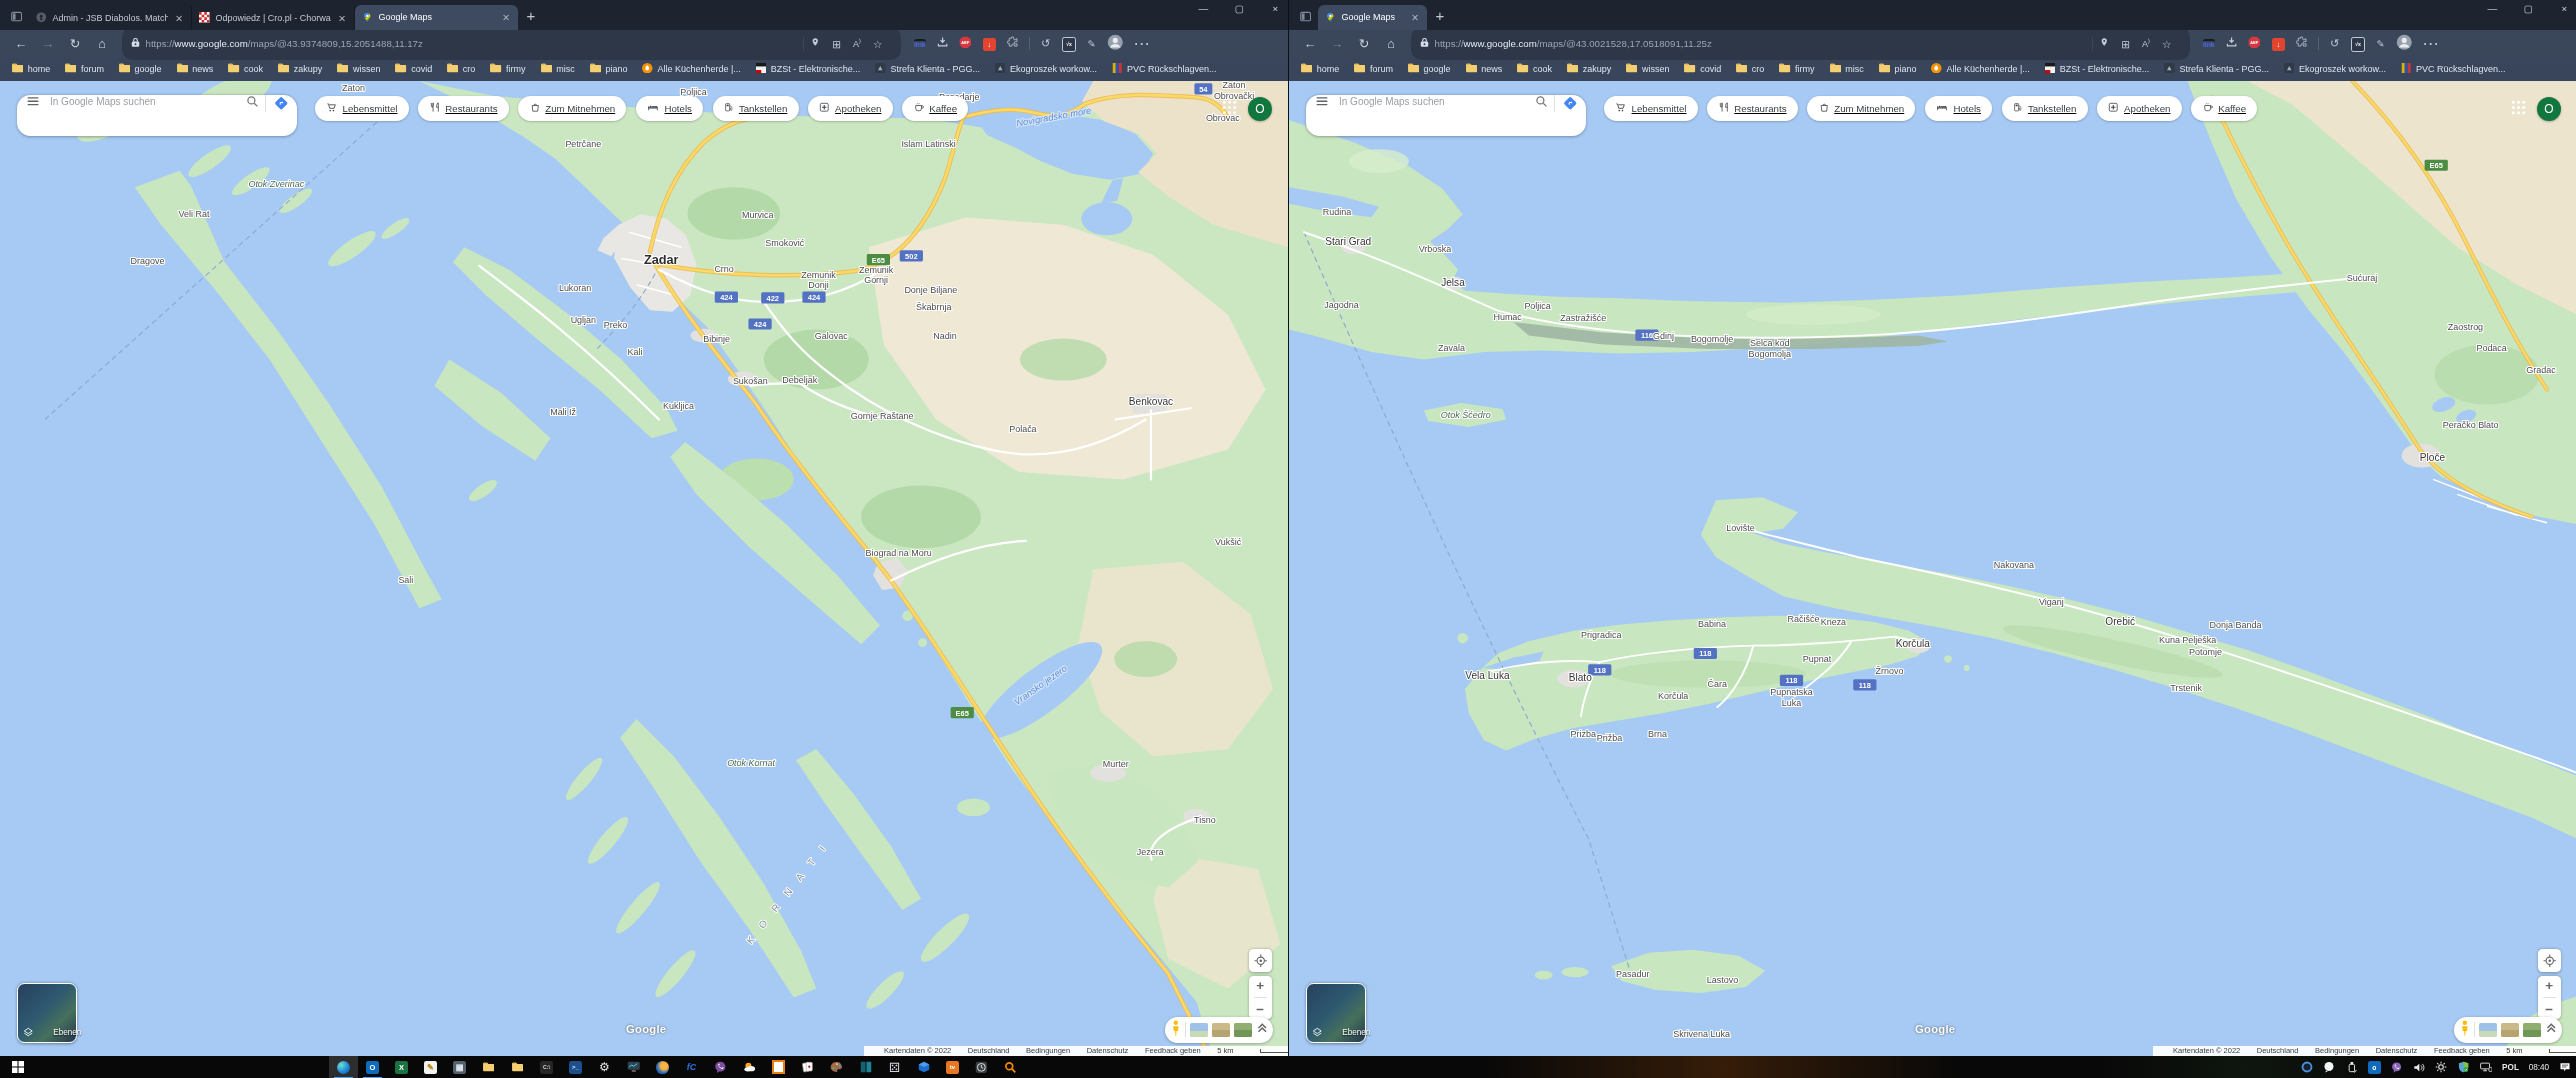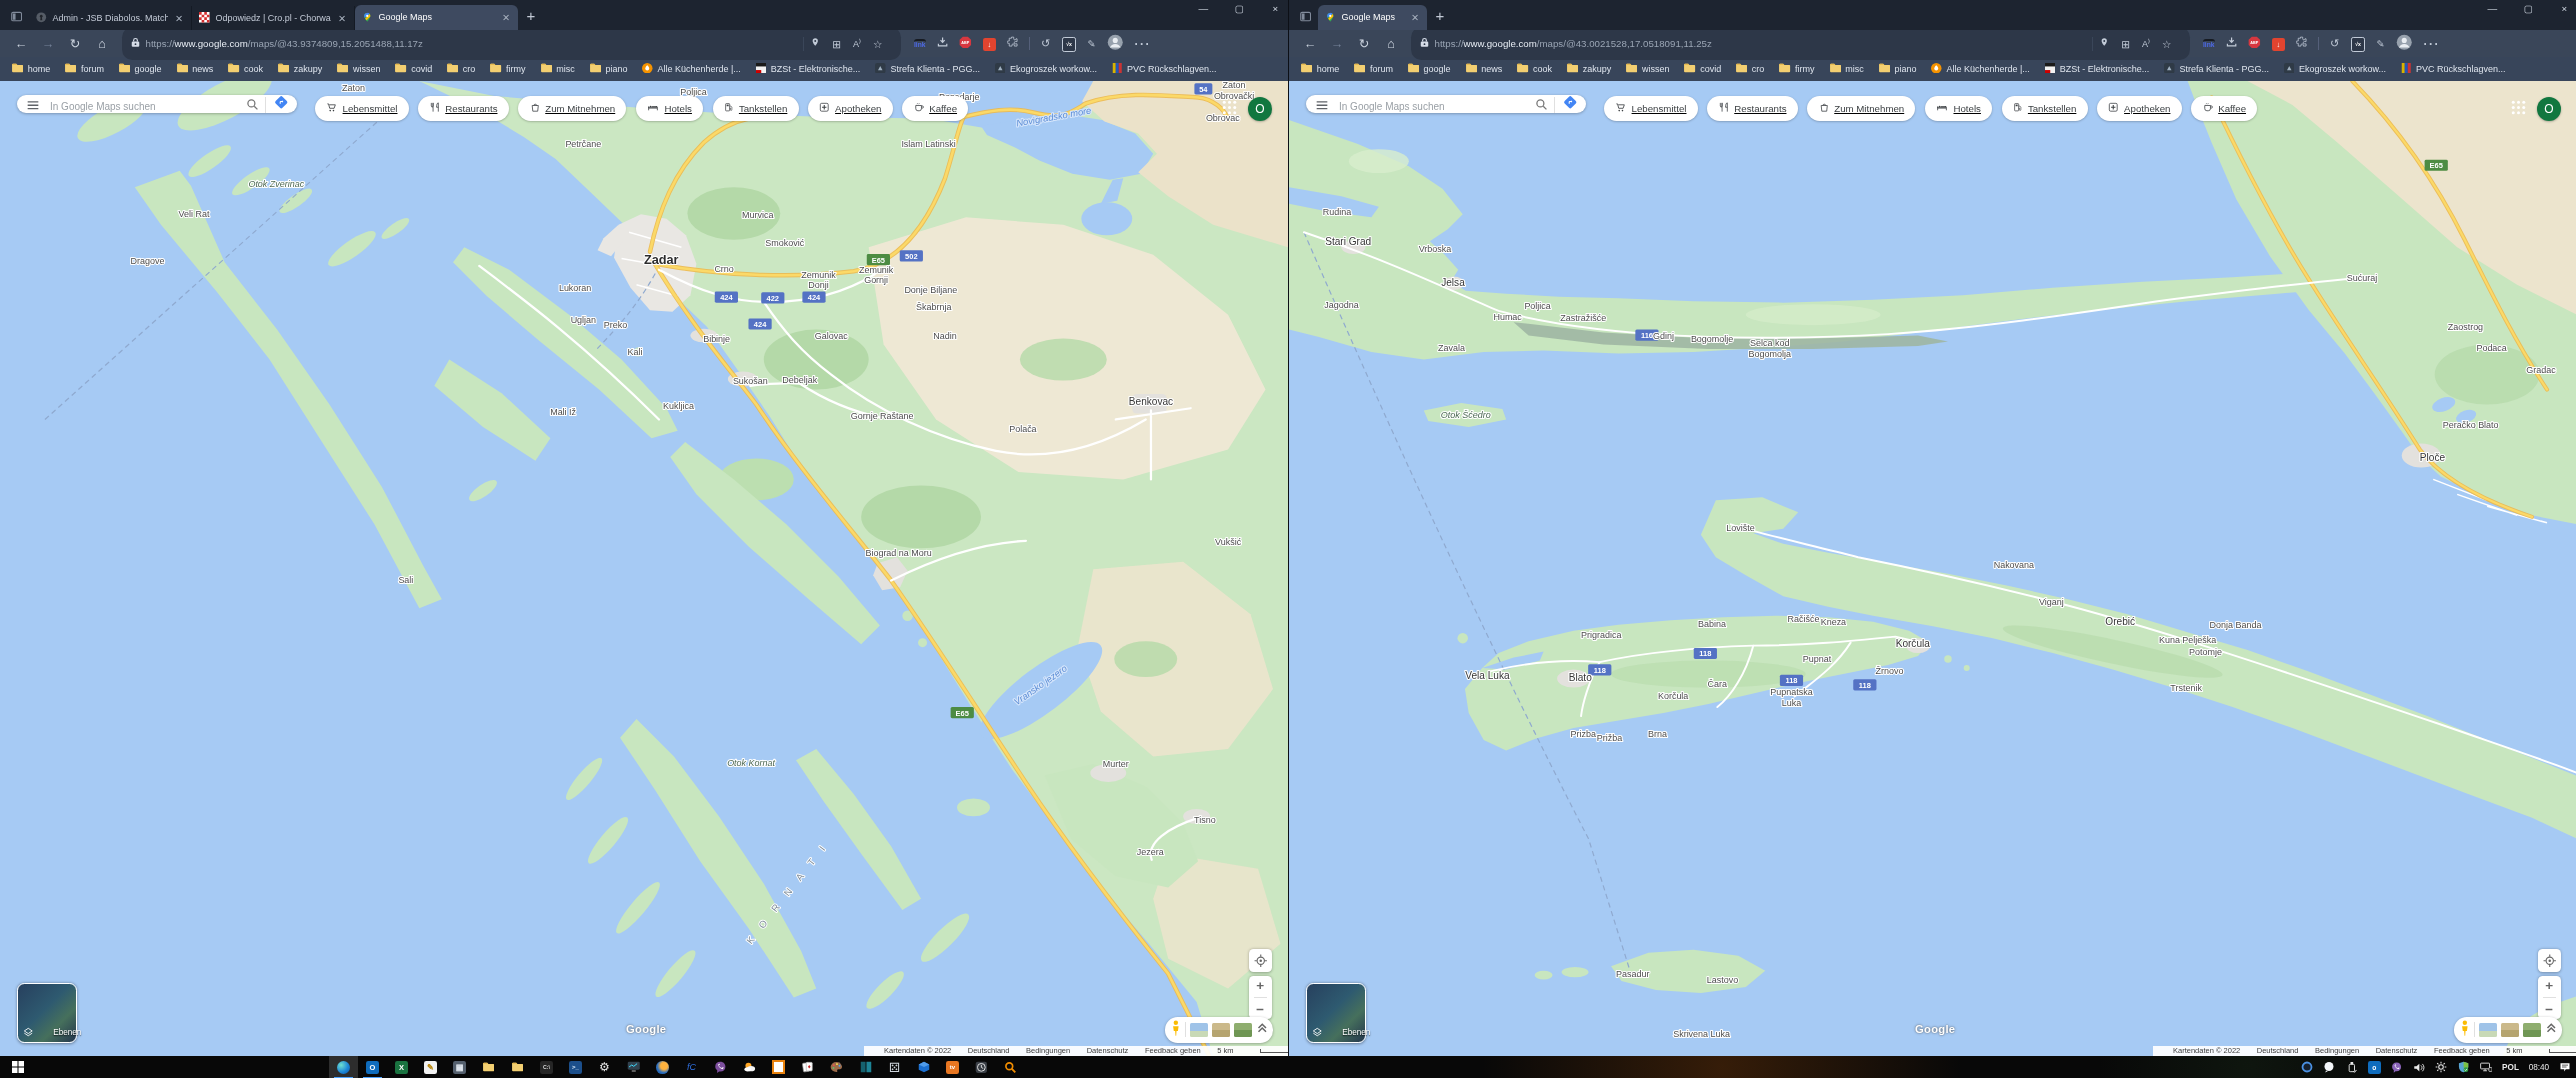--- a/index.html
+++ b/index.html
@@ -36,21 +36,21 @@
   .maparea{position:absolute;top:81px;left:0;width:1288px;height:975px;overflow:hidden;background:#a6caf4;}
   .maparea svg.geo{position:absolute;top:0;left:0;}
   text.lbl{paint-order:stroke;stroke:#ffffff;stroke-width:3px;stroke-linejoin:round;text-anchor:middle;font-family:"Liberation Sans",sans-serif;}
   .lbl.city{font-size:17px;font-weight:bold;fill:#2d2d2d;}
   .lbl.t{font-size:13.5px;fill:#363636;}
   .lbl.v{font-size:12px;fill:#4d4d4d;}
   .lbl.isl{font-size:12px;font-style:italic;fill:#4e6a55;}
   .lbl.w{font-size:12.5px;font-style:italic;fill:#5d8ed6;stroke:#d6e6fb;}
   .lbl.area{font-size:13px;fill:#7d8b98;letter-spacing:7px;stroke-width:2.5px;}
   
-  .searchpill{position:absolute;left:16.5px;top:14.2px;width:280px;height:18px;background:#fff;border-radius:13.5px;box-shadow:0 0.7px 3px rgba(0,0,0,.3);display:flex;align-items:flex-end;padding:0 7.5px 0 10.5px;box-sizing:border-box;}
+  .searchpill{position:absolute;left:16.5px;top:14.2px;width:280px;height:41px;background:#fff;border-radius:13.5px;box-shadow:0 0.7px 3px rgba(0,0,0,.3);display:flex;align-items:flex-start;padding:0 7.5px 0 10.5px;box-sizing:border-box;}
   .searchpill input{border:none;outline:none;flex:1;font-size:10px;color:#202124;margin-left:9px;font-family:"Liberation Sans",sans-serif;}
   .searchpill input::placeholder{color:#9aa0a6;}
   .spdiv{width:0.7px;height:16.5px;background:#e0e0e0;margin:0 6.7px;}
   .chips{position:absolute;left:315px;top:15px;display:flex;gap:9.7px;text-decoration:underline;}
   .chip{height:25px;background:#fff;border-radius:12.7px;box-shadow:0 0.7px 2.2px rgba(0,0,0,.25);display:flex;align-items:center;gap:5.2px;padding:0 11.2px;font-size:9.7px;color:#3c4043;white-space:nowrap;}
   .grid3{position:absolute;left:1222px;top:19px;width:15px;height:15px;}
   .mavatar{position:absolute;left:1248px;top:15.7px;width:24px;height:24px;border-radius:50%;background:#11773f;color:#fff;font-size:12px;display:flex;align-items:center;justify-content:center;box-shadow:0 0.7px 2.2px rgba(0,0,0,.3);}
   .ebenen{position:absolute;left:16.5px;top:902px;width:60px;height:60px;border-radius:7.5px;border:1.5px solid #fff;box-shadow:0 0.7px 3px rgba(0,0,0,.4);background:linear-gradient(135deg,#27405e 0%,#2e5a70 45%,#46705c 70%,#24364e 100%);display:flex;align-items:flex-end;box-sizing:border-box;}
   .ebenen .elab{display:flex;align-items:center;gap:20px;color:#fff;font-size:8.2px;margin:0 0 4.5px 5.2px;text-shadow:0 0.7px 1.5px rgba(0,0,0,.8);}
   .mapctl{position:absolute;background:#fff;border-radius:4.5px;box-shadow:0 0.7px 3px rgba(0,0,0,.3);}
@@ -1113,21 +1113,21 @@
         <svg width="13.5" height="12" viewBox="0 0 20 18">
           <rect x="1" y="1" width="18" height="12" rx="2" fill="#32414e"></rect>
           <path d="M3 9l4-3 3 2 5-4" stroke="#3ddcff" stroke-width="1.5" fill="none"></path>
           <rect x="7" y="14" width="6" height="2" fill="#888"></rect>
         </svg>
       </div>
       <div class="tbi">
         <span style="display:inline-block;width:12.7px;height:12.7px;border-radius:50%;background:radial-gradient(circle at 62% 38%,#ffb23e 0 30%,#2b6fc0 60%,#1b4f92);"></span>
       </div>
       <div class="tbi">
-        <span style="color:#2f6fe0;font-weight:normal;font-style:italic;font-size:9px;">fC</span>
+        <span style="color:#2f6fe0;font-weight:bold;font-style:italic;font-size:9px;">fC</span>
       </div>
       <div class="tbi">
         <svg width="12.7" height="12.7" viewBox="0 0 20 20">
           <path d="M10 1C5 1 2 4 2 8.5c0 2.6 1.2 4.6 3 5.8V19l3-2.6c.6.1 1.3.2 2 .2 5 0 8-3 8-7.5S15 1 10 1z" fill="#7d4f9e"></path>
           <path d="M7.4 6.2c.9 2.4 2.5 4 4.9 4.9l1-1c.2-.2.5-.3.8-.1l1.4.8-2.1 2.1c-3.5-.8-6.3-3.5-7-7l2-2 .8 1.5c.2.3.1.6-.1.8z" fill="#fff"></path>
         </svg>
       </div>
       <div class="tbi">
         <svg width="13.5" height="12" viewBox="0 0 20 18">
           <circle cx="8" cy="7" r="4.5" fill="#ffa726"></circle>

